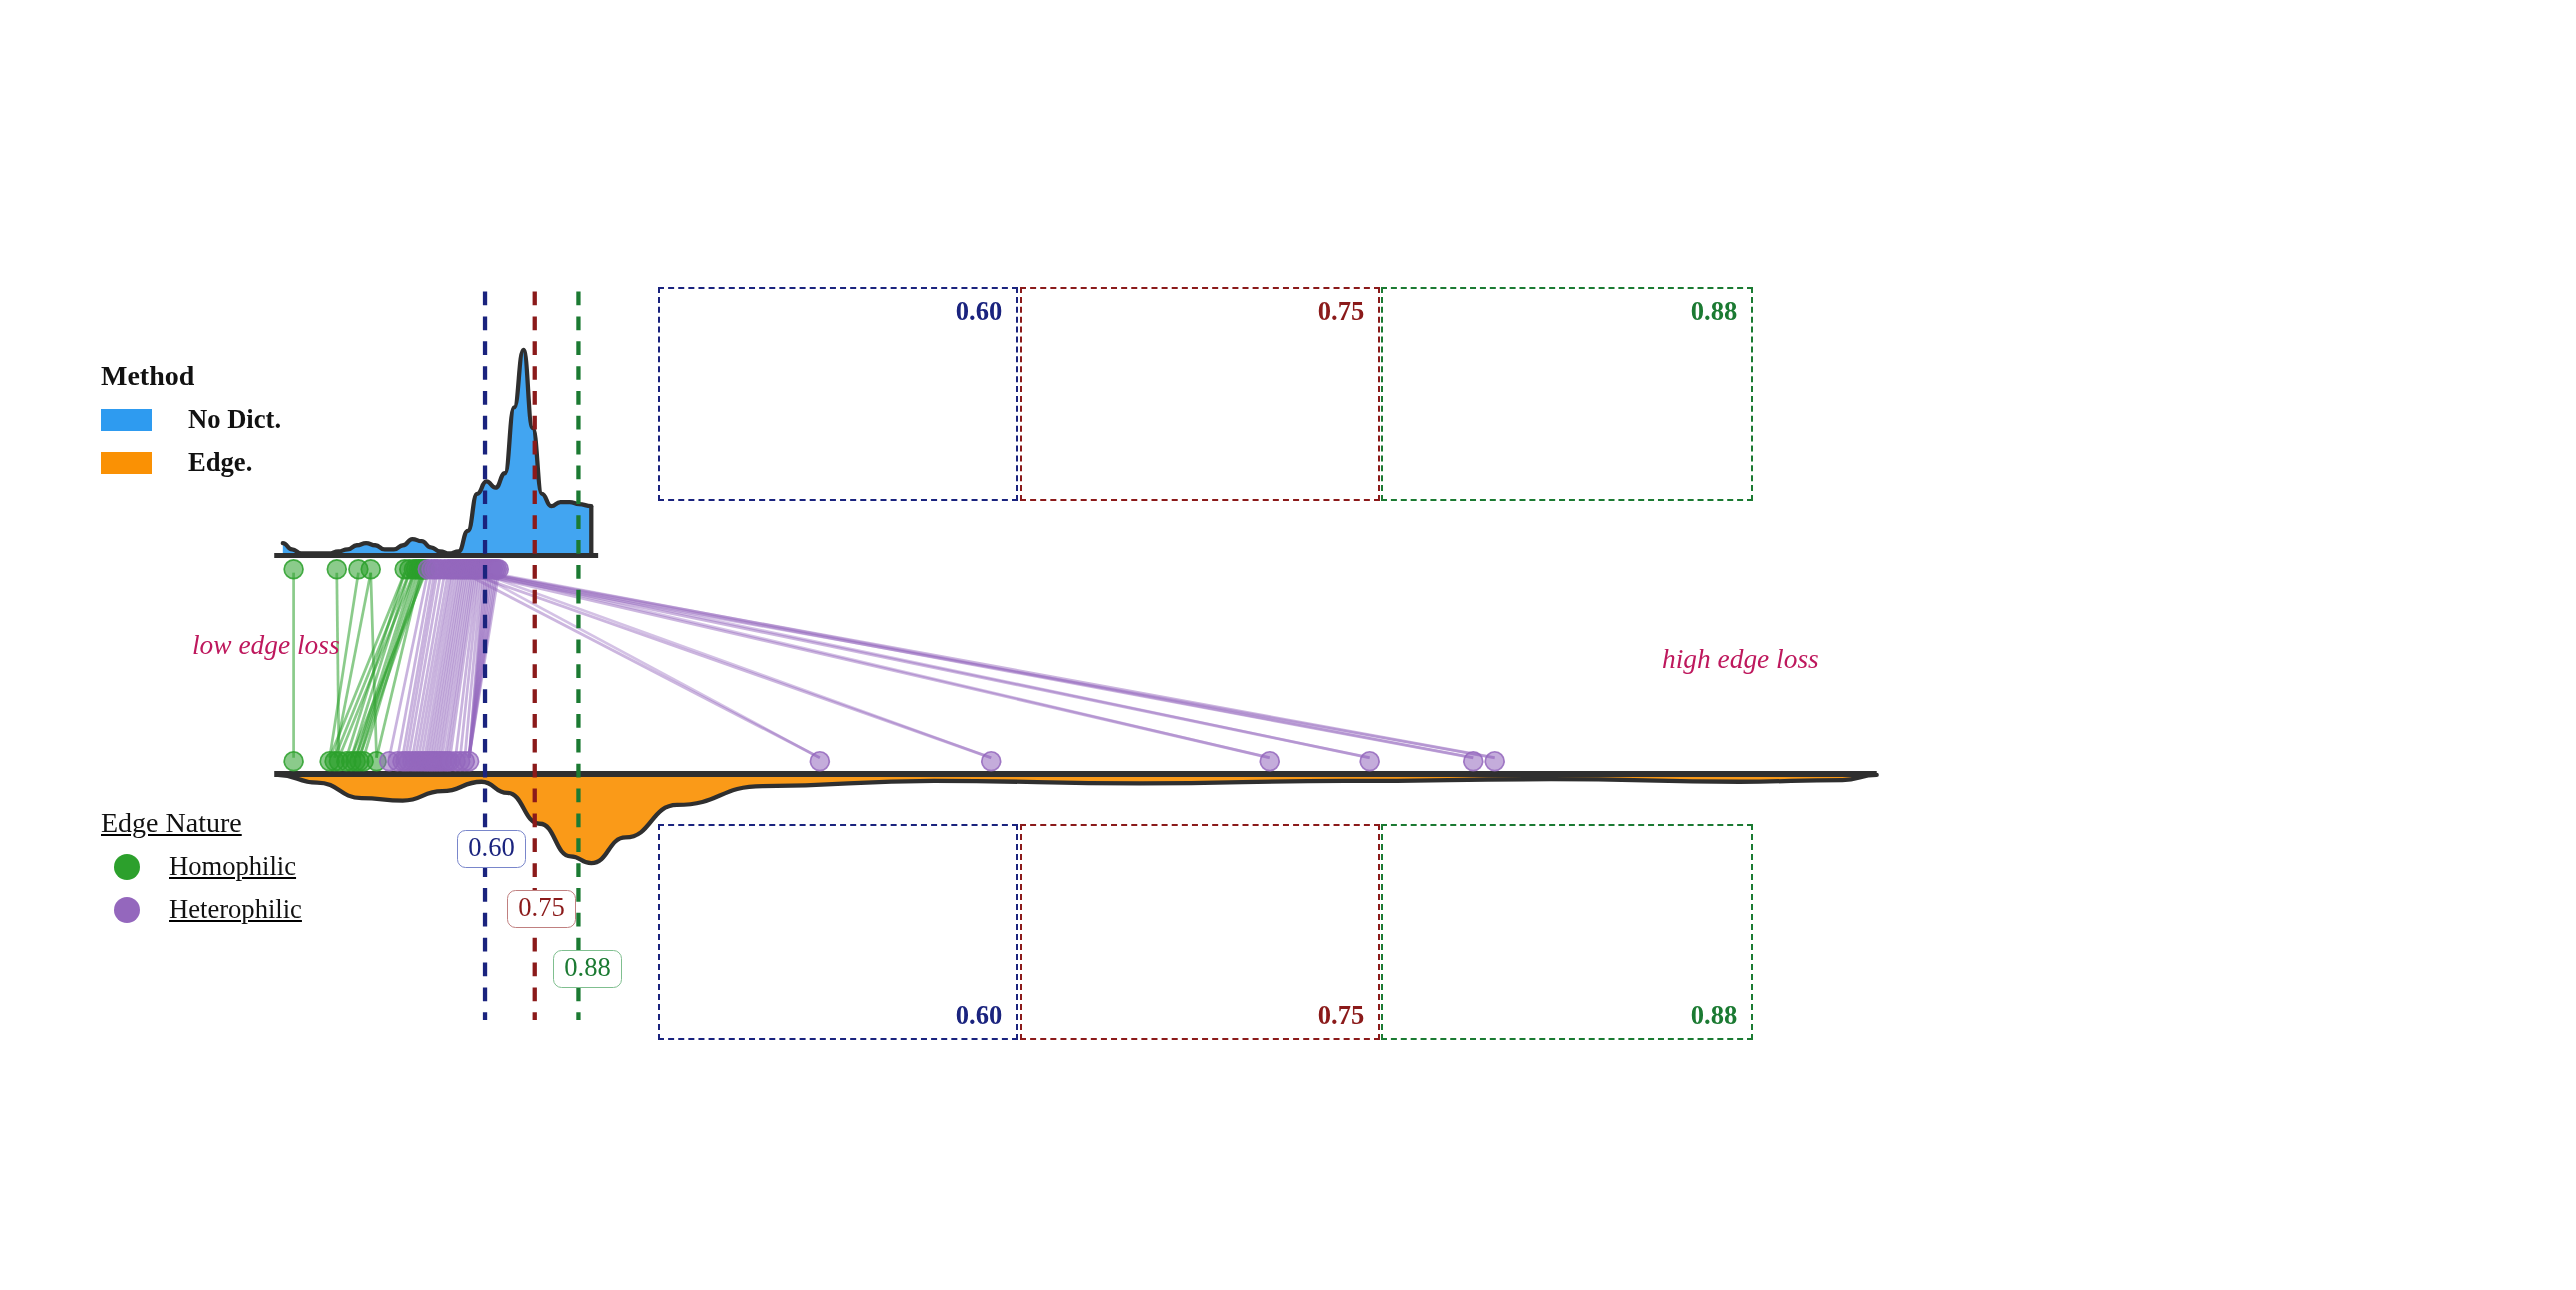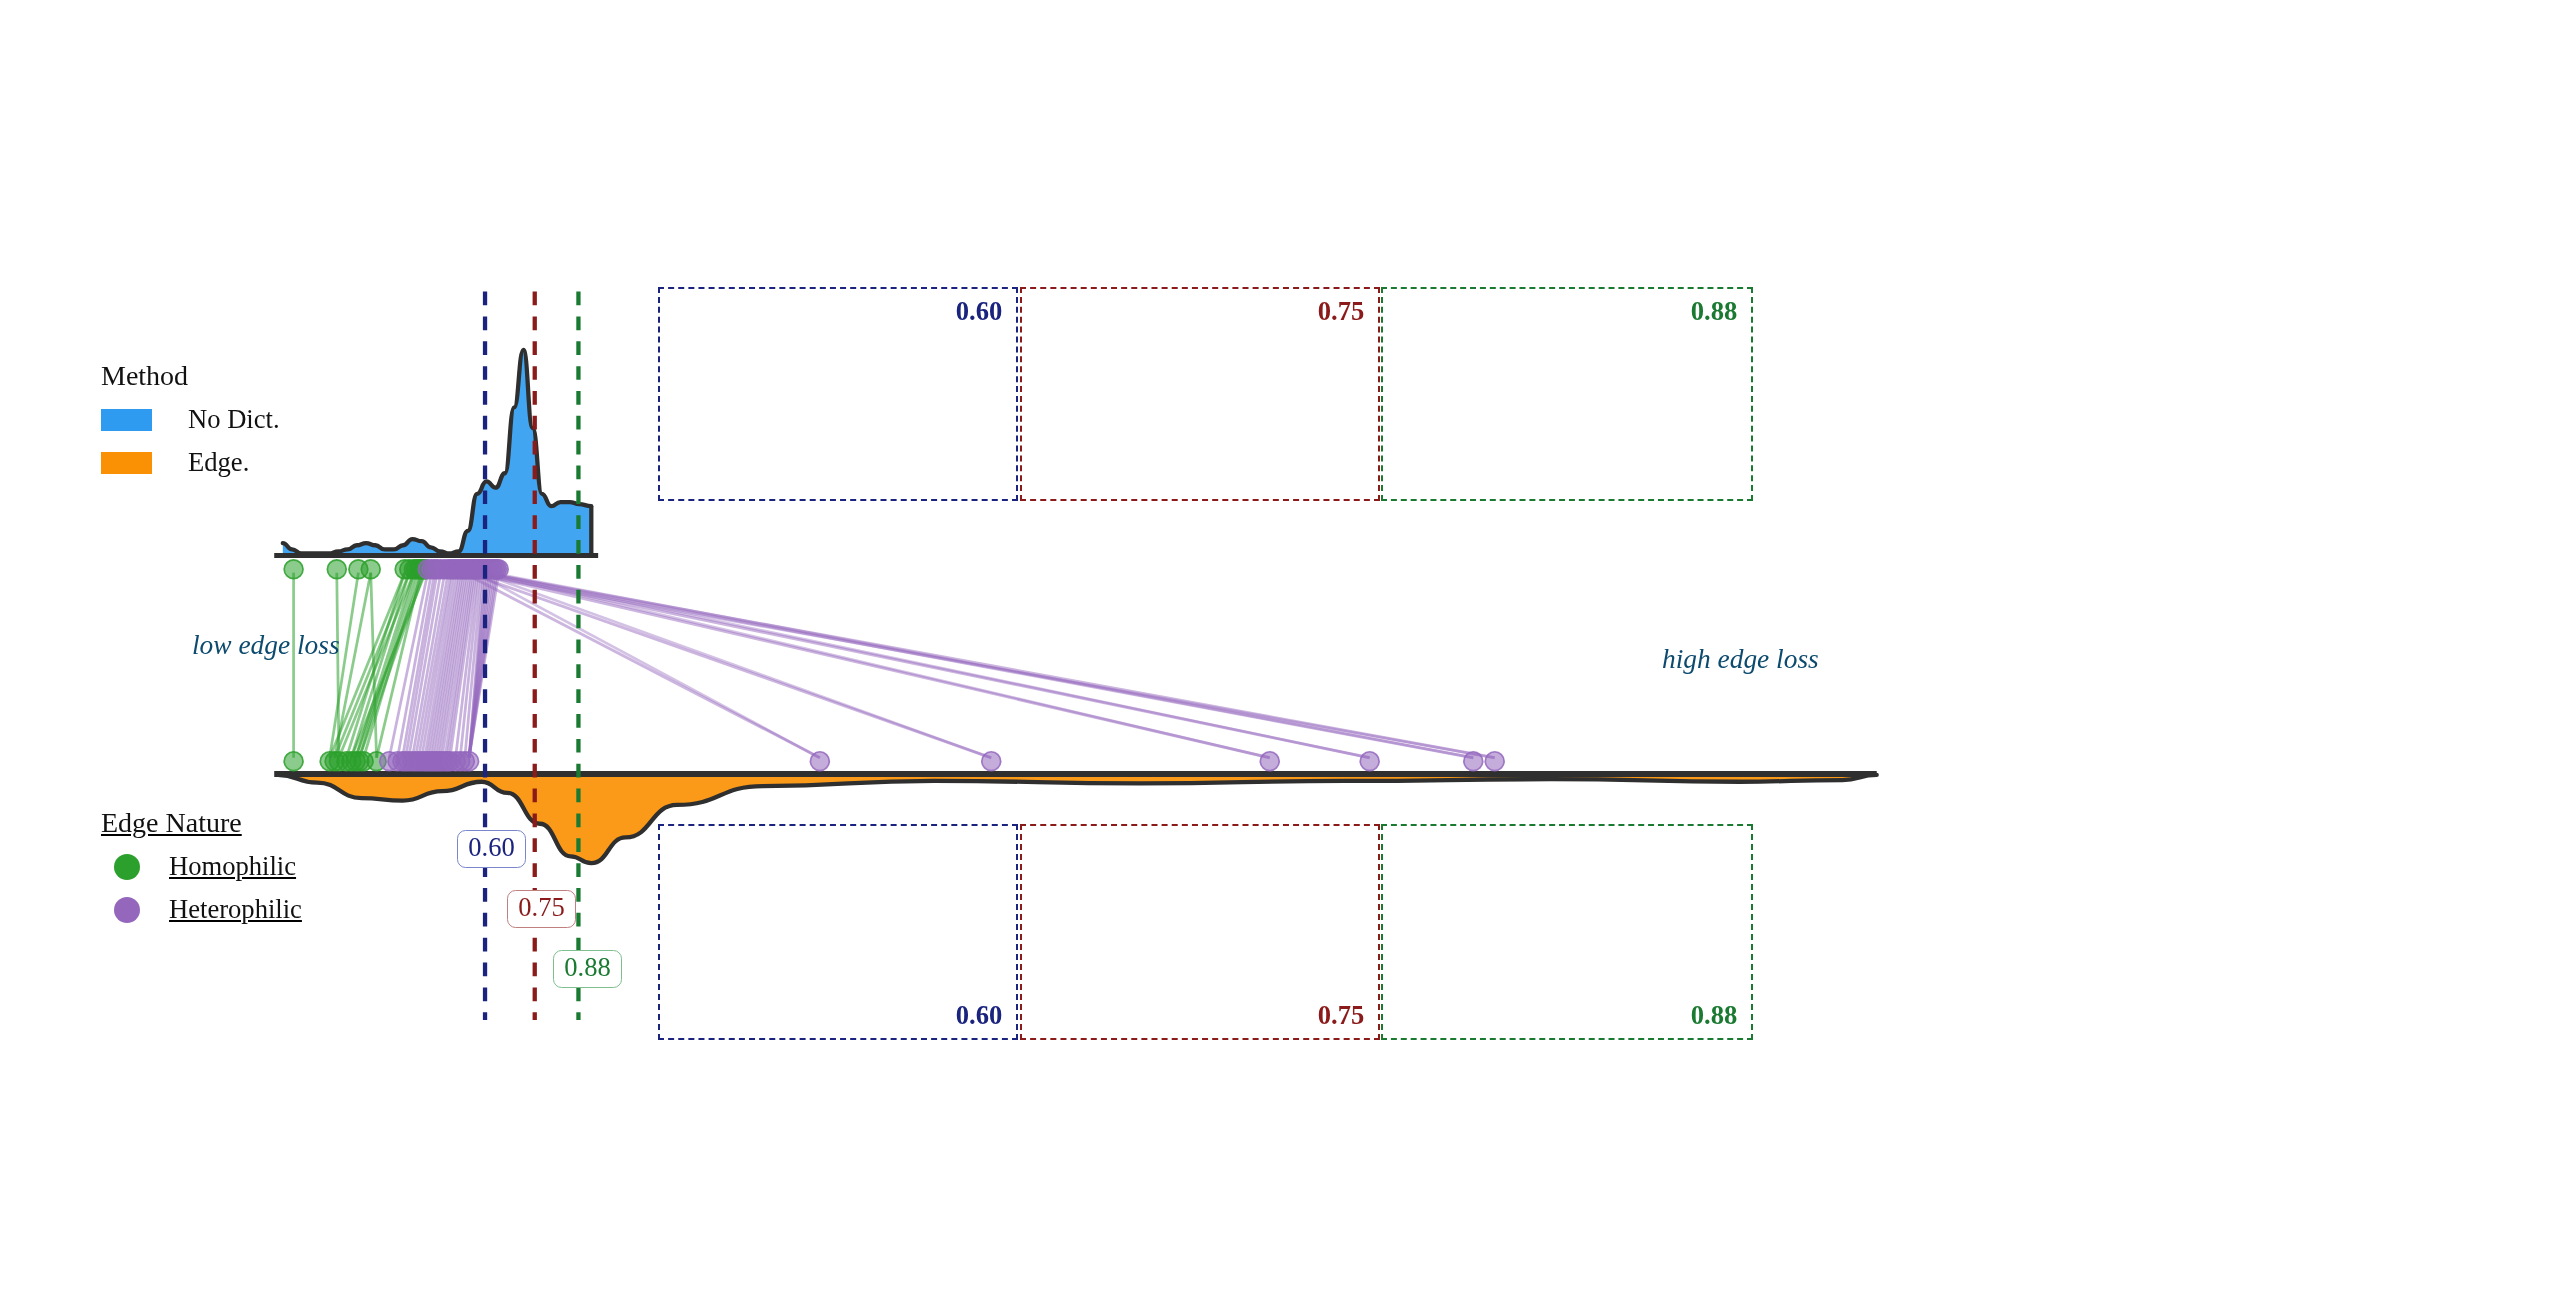--- a/index.html
+++ b/index.html
@@ -13,21 +13,21 @@
   
   .legend-block{position:absolute;}
   .legend-title{font-size:28px;color:#111;white-space:nowrap;}
   .legend-row{display:flex;align-items:center;margin-top:12px;}
   .legend-swatch{width:51px;height:22px;flex:0 0 auto;}
   .legend-dot{width:26px;height:26px;border-radius:50%;flex:0 0 auto;margin-left:13px;}
   .legend-label{font-size:26.6px;color:#111;margin-left:36px;white-space:nowrap;}
   .legend-label.dot{margin-left:29px;}
 
   
-  .edge-note{position:absolute;font-style:italic;font-size:27.4px;color:#0c4a6e;white-space:nowrap;}
+  .edge-note{position:absolute;font-style:italic;font-size:27.4px;color:#be185d;white-space:nowrap;}
 
   
   .pill{position:absolute;border:1.7px solid;border-radius:8.6px;background:#fff;
         padding:2.6px 10.3px 5.1px 10.3px;font-size:26.6px;line-height:1.05;white-space:nowrap;}
 
   
   .panel{position:absolute;box-sizing:border-box;background:#fff;}
   .panel-tag{position:absolute;font-size:26.6px;font-weight:bold;white-space:nowrap;}
 </style>
 </head>
@@ -436,21 +436,21 @@
           <circle cx="1830.2" cy="1080" r="14.399999999999999" fill="#fa9104" stroke="#000" stroke-width="3.2"></circle>
           <circle cx="1860.8" cy="1016" r="14.399999999999999" fill="#fa9104" stroke="#000" stroke-width="3.2"></circle>
           <circle cx="1888" cy="1132" r="14.399999999999999" fill="#fa9104" stroke="#000" stroke-width="3.2"></circle>
           <circle cx="1942.4" cy="1048" r="14.399999999999999" fill="#fa9104" stroke="#000" stroke-width="3.2"></circle>
           <circle cx="1956" cy="1096" r="14.399999999999999" fill="#fa9104" stroke="#000" stroke-width="3.2"></circle>
           <circle cx="1809.8" cy="1156" r="14.399999999999999" fill="#fa9104" stroke="#000" stroke-width="3.2"></circle>
         </g>
       </g>
   </svg>
 
-  <div class="legend-block" style="left:101px;top:360px;">
+  <div class="legend-block" style="left:101px;top:360px;font-weight:bold;">
     <div class="legend-title">Method</div>
     <div class="legend-row">
       <span class="legend-swatch" style="background:#2e9bf0"></span>
       <span class="legend-label">No Dict.</span>
     </div>
     <div class="legend-row">
       <span class="legend-swatch" style="background:#fa9104"></span>
       <span class="legend-label">Edge.</span>
     </div>
   </div>

